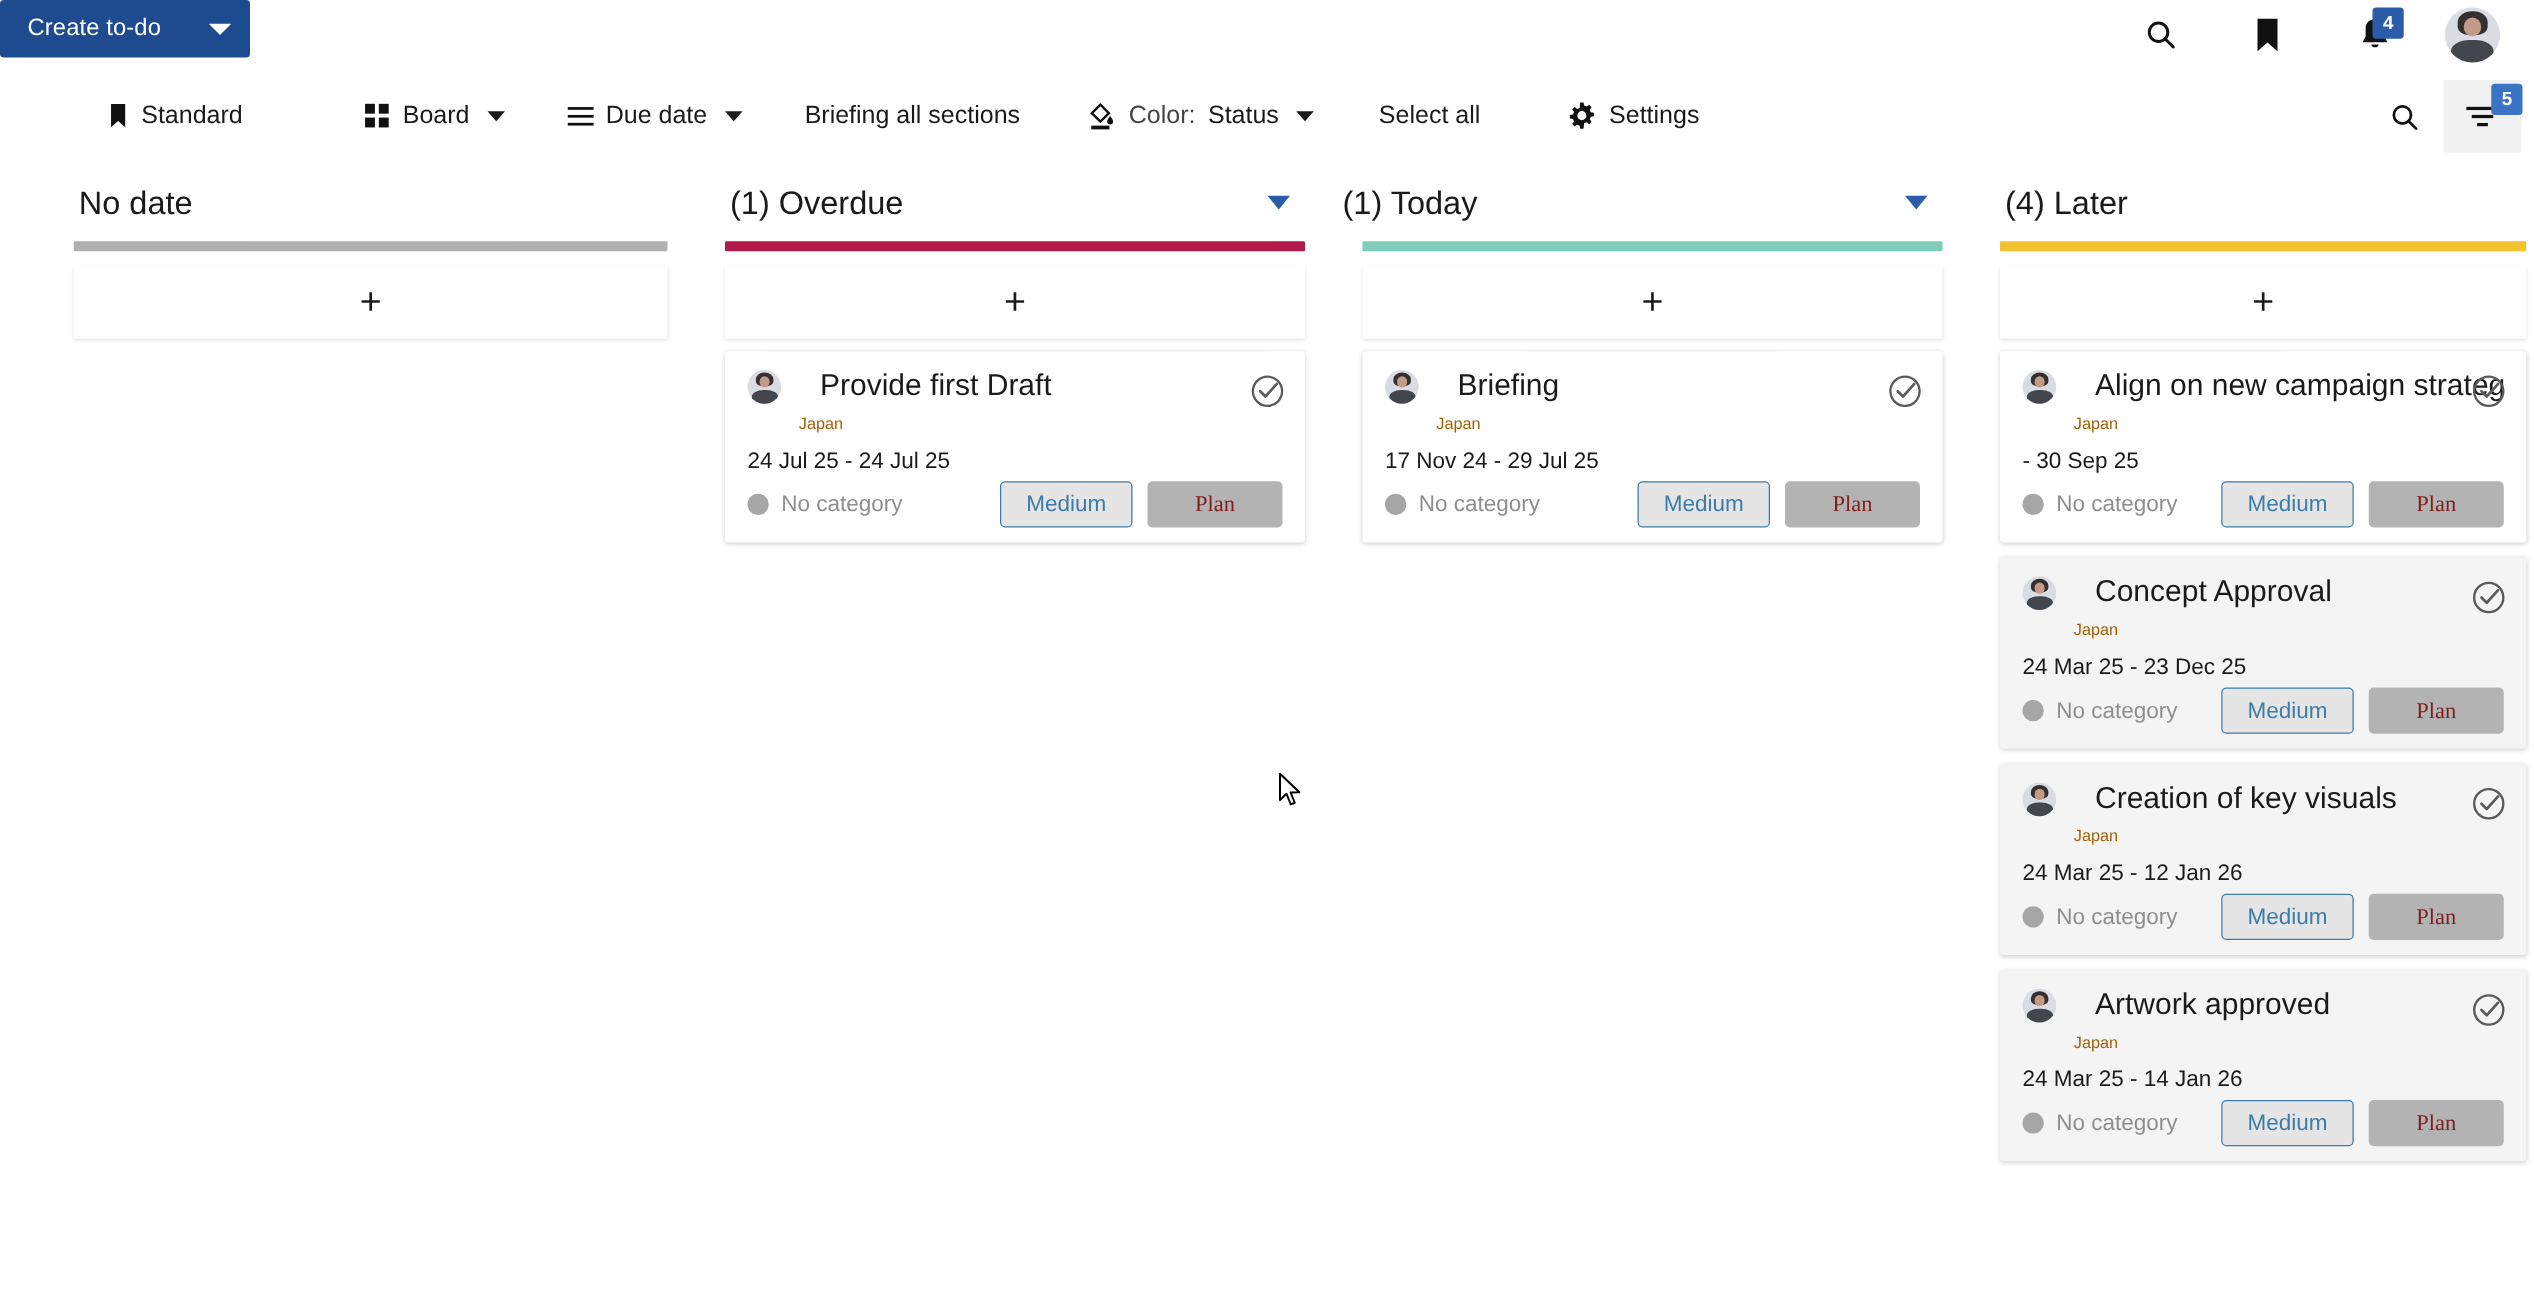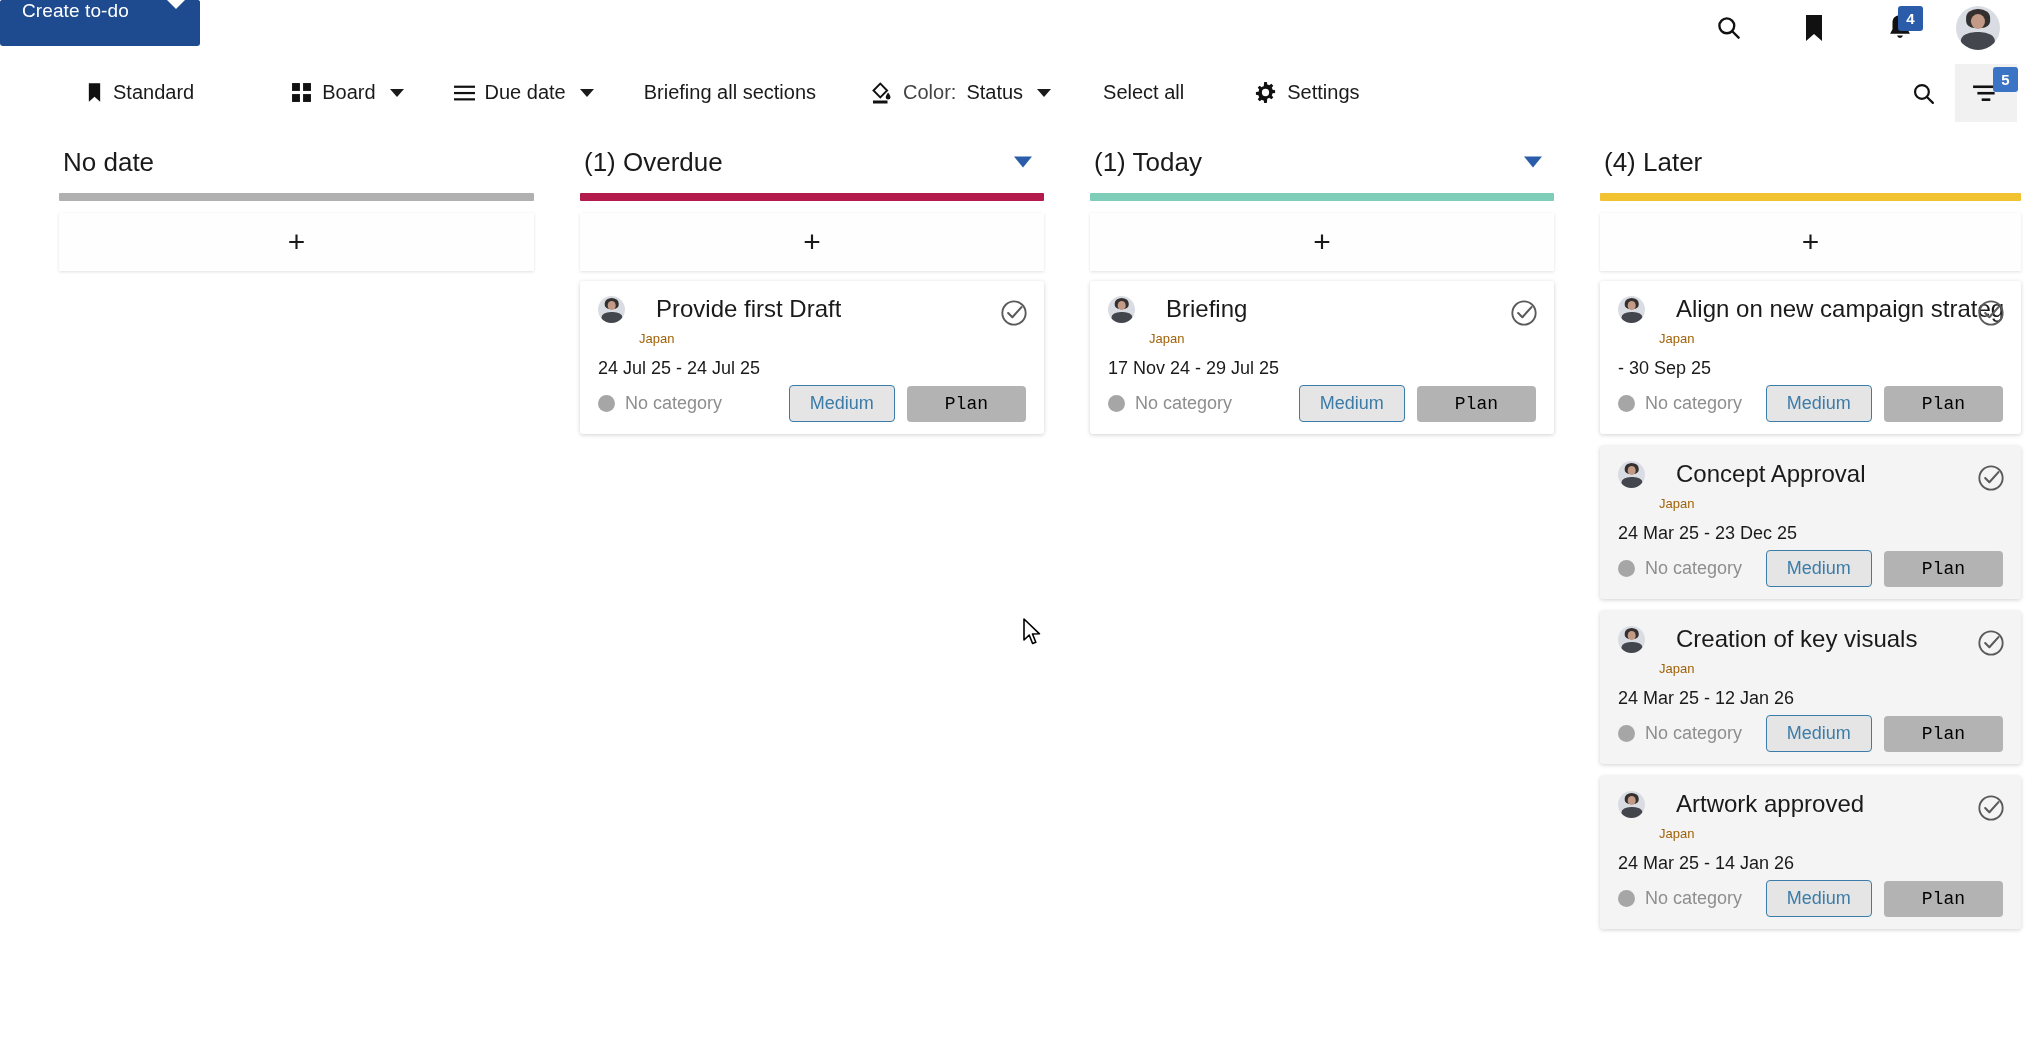--- a/index.html
+++ b/index.html
@@ -11,21 +11,21 @@
   }
 
   
   .topbar {
     position: absolute; top: 0; left: 0;
     width: 2027px; height: 55px;
     background: #ffffff;
     display: flex; align-items: flex-start;
   }
   .create-group {
-    display: flex; align-items: flex-start;
+    display: flex; align-items: center;
     height: 46px; margin-left: 0px;
     border-radius: 3px; overflow: hidden;
     background: #1e4b8f;
   }
   .create-btn {
     background: #1e4b8f; color: #fff;
     border: none; cursor: pointer;
     font-size: 19px; font-family: "Liberation Sans", sans-serif;
     padding: 0 22px; display: flex; align-items: center;
     letter-spacing: .1px;
@@ -209,24 +209,24 @@
   }
   .card-actions { display: flex; align-items: center; gap: 12px; }
   .pill-outline {
     border: 1px solid #3b7ca8; color: #3b7ca8;
     background: #e5e5e5; border-radius: 4px;
     font-size: 18px; padding: 7px 20px; cursor: pointer;
     font-family: "Liberation Sans", sans-serif;
     white-space: nowrap;
   }
   .pill-solid {
-    background: #b3b3b3; color: #000000;
+    background: #b3b3b3; color: #7f1d1d;
     border: none; border-radius: 4px;
     font-size: 18px; padding: 8px 38px; cursor: pointer;
-    font-family: Liberation Mono, monospace;
+    font-family: Liberation Serif, serif;
     white-space: nowrap;
   }
 
   .cursor-arrow { position: absolute; left: 1022px; top: 618px; }
 </style>
 </head>
 <body>
 
 <div class="topbar">
   <div class="create-group">
@@ -383,21 +383,21 @@
             <div class="card-actions">
               <button class="pill-outline">Medium</button>
               <button class="pill-solid">Plan</button>
             </div>
           </div>
         </div>
       </div>
     </div>
     <div class="col" style="width: 510px;">
       <div class="col-head">
-        <div class="col-title" style="margin-left: 40px;">(1)  Today</div>
+        <div class="col-title" style="margin-left: 20px;">(1)  Today</div>
         <div class="col-caret"></div>
       </div>
       <div class="col-bar" style="background: rgb(125, 205, 185);"></div>
       <div class="add-row">
         <span class="plus">+</span>
       </div>
       <div class="cards">
         <div class="card">
           <div class="card-top">
             <div class="avatar sm">

